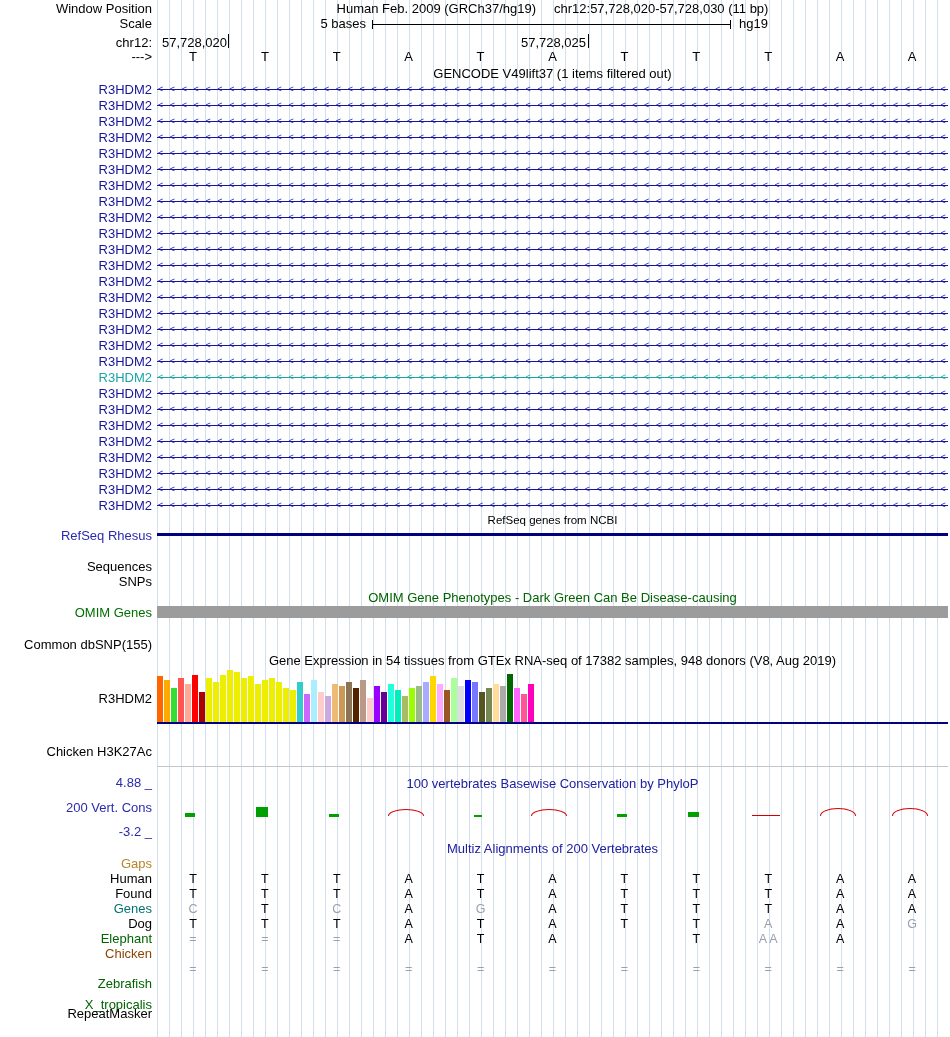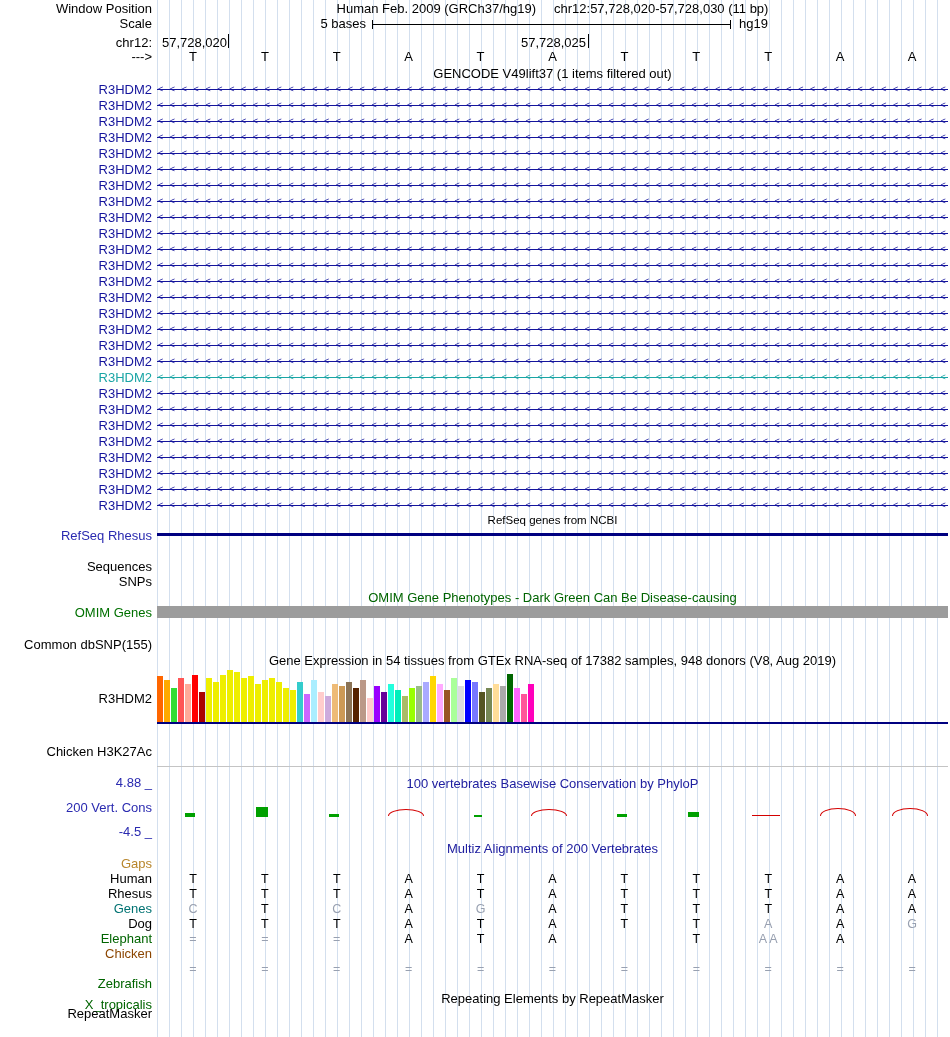--- a/index.html
+++ b/index.html
@@ -333,21 +333,21 @@
       <div class="bar" style="left: 528px; top: 684px; width: 6px; height: 38px; background: rgb(255, 0, 187);"></div>
     </div>
   <div class="hline" style="left: 157px; top: 722px; width: 791px; height: 2px; background: rgb(0, 0, 128);"></div>
 
   <div class="lbl" style="top:745px">Chicken H3K27Ac</div>
   <div class="hline" style="left: 157px; top: 766px; width: 791px; height: 1px; background: rgb(196, 196, 196);"></div>
 
   <div class="lbl" style="top: 776px; color: rgb(42, 42, 176);">4.88 _</div>
   <div class="title" style="top: 777px; color: rgb(32, 32, 160);">100 vertebrates Basewise Conservation by PhyloP</div>
   <div class="lbl" style="top: 801px; color: rgb(42, 42, 176);">200 Vert. Cons</div>
-  <div class="lbl" style="top: 825px; color: rgb(42, 42, 176);">-4.5 _</div>
+  <div class="lbl" style="top: 825px; color: rgb(42, 42, 176);">-3.2 _</div>
   <div id="phylop-marks">
       <div style="position: absolute; left: 185px; top: 813px; width: 10px; height: 4px; background: rgb(0, 160, 0);"></div>
       <div style="position: absolute; left: 256px; top: 807px; width: 12px; height: 10px; background: rgb(0, 160, 0);"></div>
       <div style="position: absolute; left: 329px; top: 814px; width: 10px; height: 3px; background: rgb(0, 160, 0);"></div>
       <div style="position: absolute; left: 474px; top: 815px; width: 8px; height: 2px; background: rgb(0, 160, 0);"></div>
       <div style="position: absolute; left: 617px; top: 814px; width: 10px; height: 3px; background: rgb(0, 160, 0);"></div>
       <div style="position: absolute; left: 688px; top: 812px; width: 11px; height: 5px; background: rgb(0, 160, 0);"></div>
       <div style="position: absolute; left: 388px; top: 809px; width: 36px; height: 7px; border-top: 1px solid rgb(212, 0, 0); border-right: 1px solid rgb(212, 0, 0); border-bottom: none; border-left: 1px solid rgb(212, 0, 0); border-image: initial; border-radius: 50% 50% 0px 0px / 100% 100% 0px 0px;"></div>
       <div style="position: absolute; left: 531px; top: 809px; width: 36px; height: 7px; border-top: 1px solid rgb(212, 0, 0); border-right: 1px solid rgb(212, 0, 0); border-bottom: none; border-left: 1px solid rgb(212, 0, 0); border-image: initial; border-radius: 50% 50% 0px 0px / 100% 100% 0px 0px;"></div>
       <div style="position: absolute; left: 820px; top: 808px; width: 36px; height: 8px; border-top: 1px solid rgb(212, 0, 0); border-right: 1px solid rgb(212, 0, 0); border-bottom: none; border-left: 1px solid rgb(212, 0, 0); border-image: initial; border-radius: 50% 50% 0px 0px / 100% 100% 0px 0px;"></div>
@@ -363,21 +363,21 @@
       <div class="cell" style="left: 228.909px; top: 872px; width: 71.9091px; font-size: 12.5px; color: rgb(0, 0, 0);">T</div>
       <div class="cell" style="left: 300.818px; top: 872px; width: 71.9091px; font-size: 12.5px; color: rgb(0, 0, 0);">T</div>
       <div class="cell" style="left: 372.727px; top: 872px; width: 71.9091px; font-size: 12.5px; color: rgb(0, 0, 0);">A</div>
       <div class="cell" style="left: 444.636px; top: 872px; width: 71.9091px; font-size: 12.5px; color: rgb(0, 0, 0);">T</div>
       <div class="cell" style="left: 516.545px; top: 872px; width: 71.9091px; font-size: 12.5px; color: rgb(0, 0, 0);">A</div>
       <div class="cell" style="left: 588.455px; top: 872px; width: 71.9091px; font-size: 12.5px; color: rgb(0, 0, 0);">T</div>
       <div class="cell" style="left: 660.364px; top: 872px; width: 71.9091px; font-size: 12.5px; color: rgb(0, 0, 0);">T</div>
       <div class="cell" style="left: 732.273px; top: 872px; width: 71.9091px; font-size: 12.5px; color: rgb(0, 0, 0);">T</div>
       <div class="cell" style="left: 804.182px; top: 872px; width: 71.9091px; font-size: 12.5px; color: rgb(0, 0, 0);">A</div>
       <div class="cell" style="left: 876.091px; top: 872px; width: 71.9091px; font-size: 12.5px; color: rgb(0, 0, 0);">A</div>
-      <div class="lbl" style="top: 887px; color: rgb(0, 0, 0);">Rhesus</div>
+      <div class="lbl" style="top: 887px; color: rgb(0, 0, 0);">Found</div>
       <div class="cell" style="left: 157px; top: 887px; width: 71.9091px; font-size: 12.5px; color: rgb(0, 0, 0);">T</div>
       <div class="cell" style="left: 228.909px; top: 887px; width: 71.9091px; font-size: 12.5px; color: rgb(0, 0, 0);">T</div>
       <div class="cell" style="left: 300.818px; top: 887px; width: 71.9091px; font-size: 12.5px; color: rgb(0, 0, 0);">T</div>
       <div class="cell" style="left: 372.727px; top: 887px; width: 71.9091px; font-size: 12.5px; color: rgb(0, 0, 0);">A</div>
       <div class="cell" style="left: 444.636px; top: 887px; width: 71.9091px; font-size: 12.5px; color: rgb(0, 0, 0);">T</div>
       <div class="cell" style="left: 516.545px; top: 887px; width: 71.9091px; font-size: 12.5px; color: rgb(0, 0, 0);">A</div>
       <div class="cell" style="left: 588.455px; top: 887px; width: 71.9091px; font-size: 12.5px; color: rgb(0, 0, 0);">T</div>
       <div class="cell" style="left: 660.364px; top: 887px; width: 71.9091px; font-size: 12.5px; color: rgb(0, 0, 0);">T</div>
       <div class="cell" style="left: 732.273px; top: 887px; width: 71.9091px; font-size: 12.5px; color: rgb(0, 0, 0);">T</div>
       <div class="cell" style="left: 804.182px; top: 887px; width: 71.9091px; font-size: 12.5px; color: rgb(0, 0, 0);">A</div>
@@ -425,15 +425,14 @@
       <div class="cell" style="left: 444.636px; top: 962px; width: 71.9091px; font-size: 12.5px; color: rgb(152, 160, 176);">=</div>
       <div class="cell" style="left: 516.545px; top: 962px; width: 71.9091px; font-size: 12.5px; color: rgb(152, 160, 176);">=</div>
       <div class="cell" style="left: 588.455px; top: 962px; width: 71.9091px; font-size: 12.5px; color: rgb(152, 160, 176);">=</div>
       <div class="cell" style="left: 660.364px; top: 962px; width: 71.9091px; font-size: 12.5px; color: rgb(152, 160, 176);">=</div>
       <div class="cell" style="left: 732.273px; top: 962px; width: 71.9091px; font-size: 12.5px; color: rgb(152, 160, 176);">=</div>
       <div class="cell" style="left: 804.182px; top: 962px; width: 71.9091px; font-size: 12.5px; color: rgb(152, 160, 176);">=</div>
       <div class="cell" style="left: 876.091px; top: 962px; width: 71.9091px; font-size: 12.5px; color: rgb(152, 160, 176);">=</div>
       <div class="lbl" style="top: 977px; color: rgb(0, 100, 0);">Zebrafish</div>
     </div>
 
-  <div class="title" style="top:992px">Repeating Elements by RepeatMasker</div>
   <div class="lbl" style="top:1007px">RepeatMasker</div>
 </div>
 
 </body></html>

